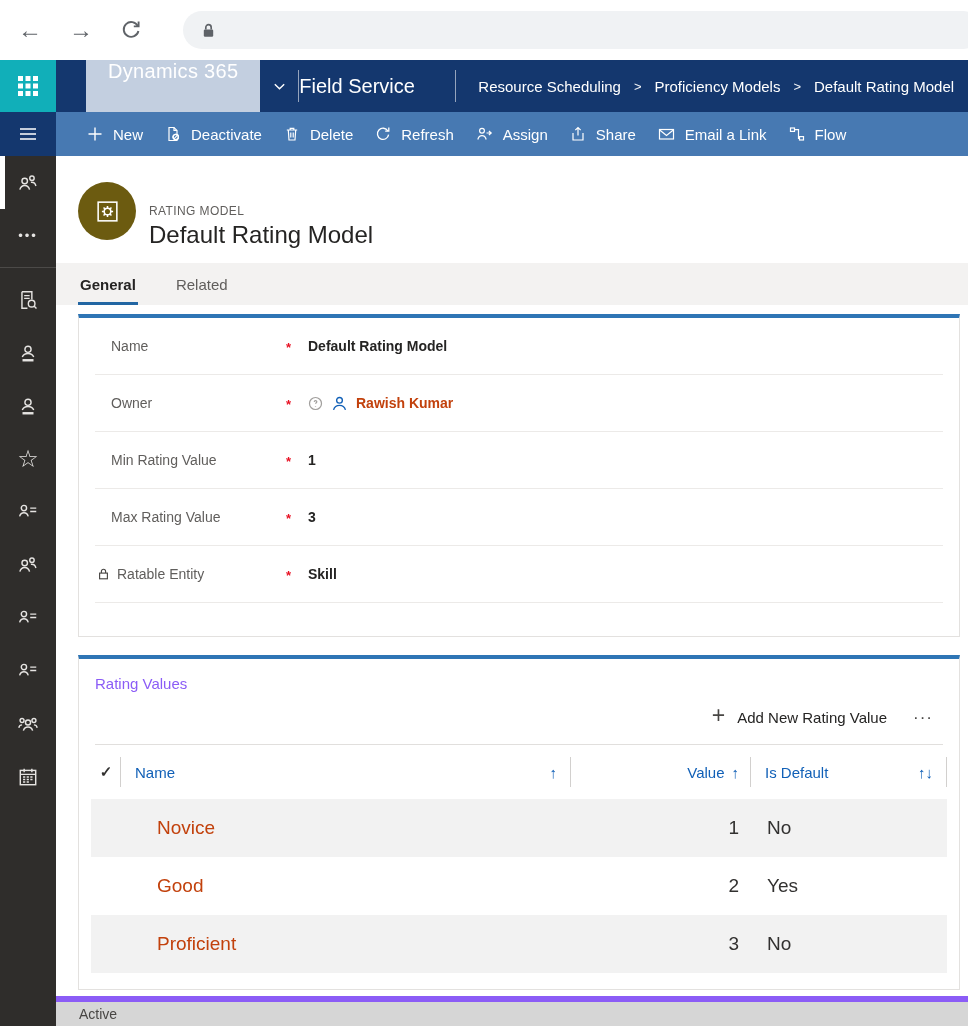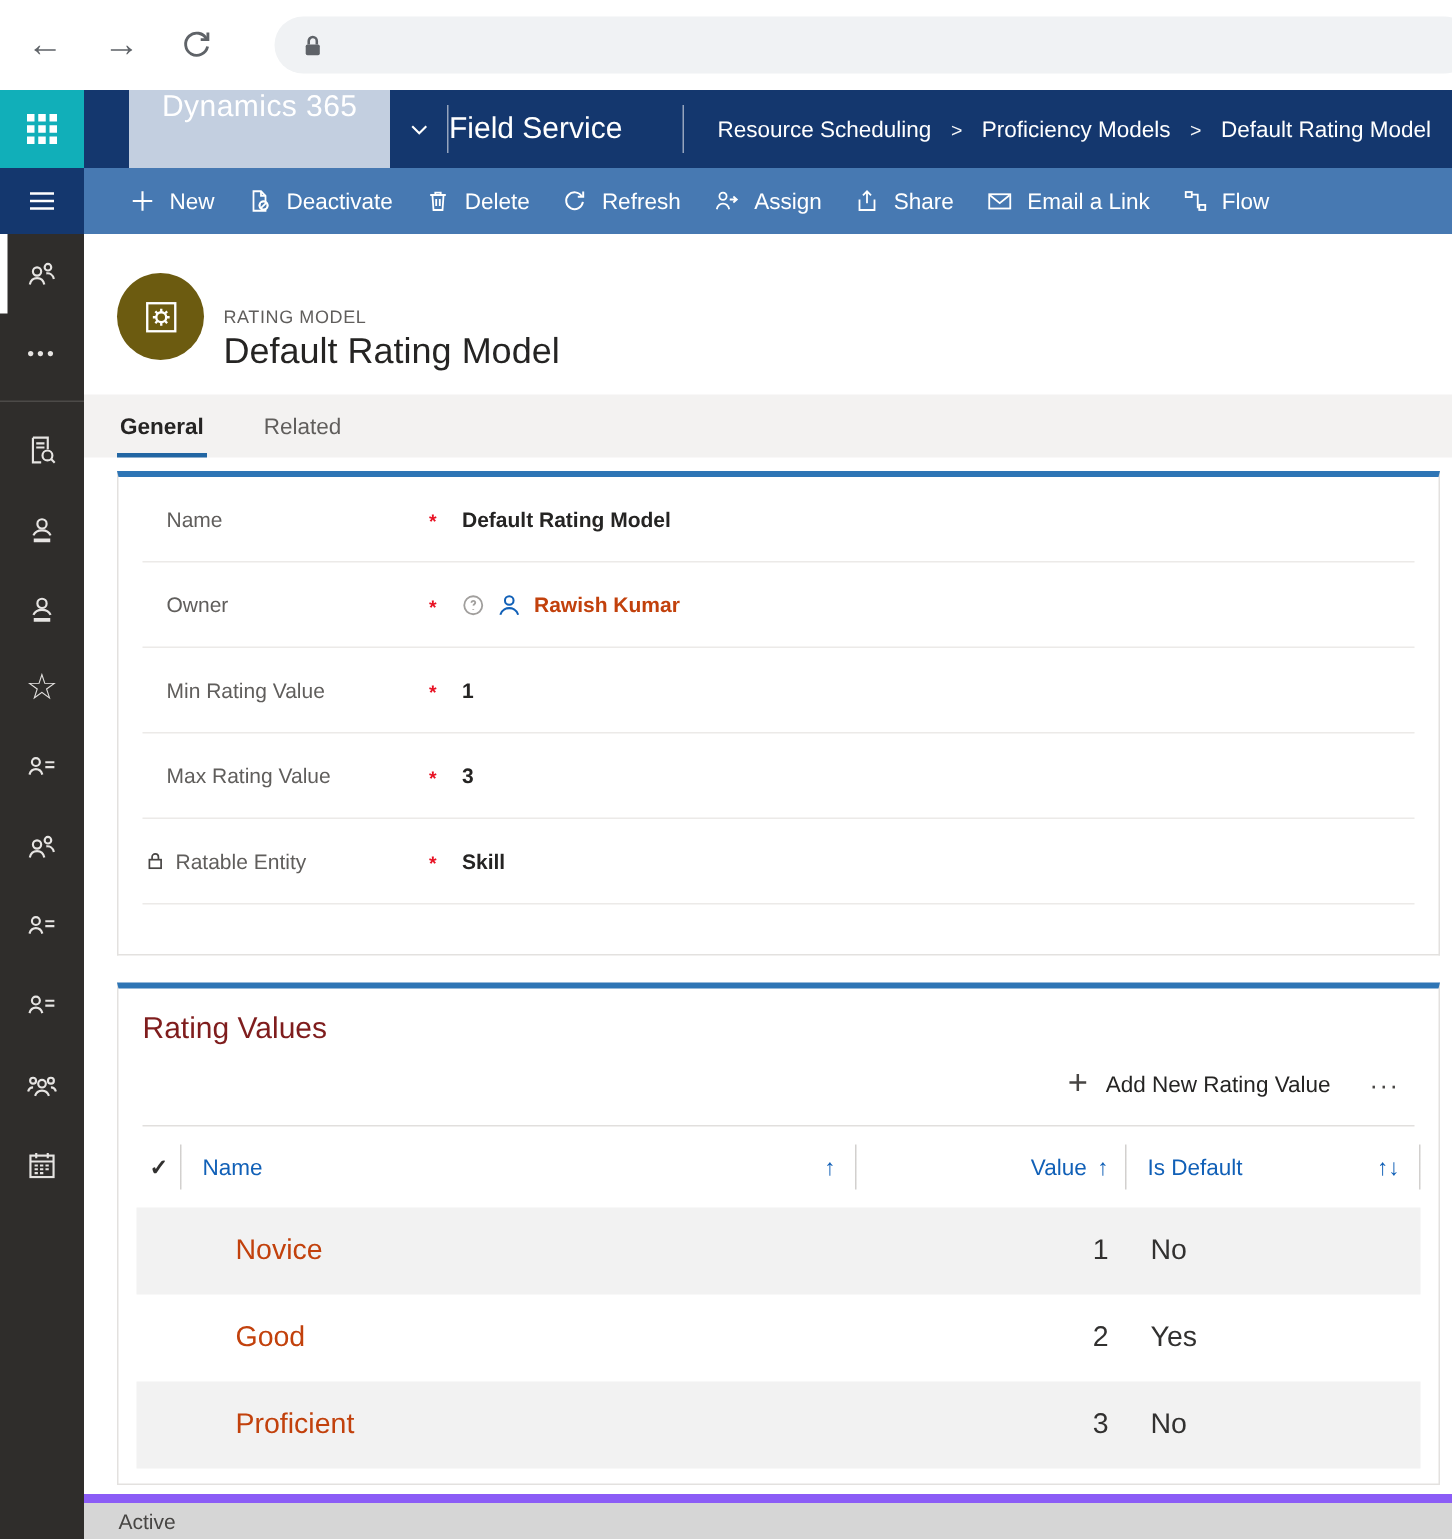--- a/index.html
+++ b/index.html
@@ -60,21 +60,21 @@
   .card1{margin-top:9px;}
   .form{padding:0 16px 33px;}
   .frow{display:flex;align-items:center;height:56px;border-bottom:1px solid #ECEAE8;}
   .flabel{width:175px;margin-left:16px;font-size:14px;color:#605E5C;display:flex;align-items:center;gap:7px;flex:none;}
   .flabel.locked{margin-left:2px;width:189px;}
   .req{color:#E81123;width:22px;font-size:13px;font-weight:700;padding-top:3px;flex:none;}
   .fvalue{font-size:14px;font-weight:700;color:#252423;display:flex;align-items:center;gap:8px;cursor:text;}
   .link{color:#c2410c;cursor:pointer;}
 
   .card2{margin-top:18px;height:335px;box-sizing:border-box;}
-  .sg-title{font-size:20px;color:#7f1d1d;padding:16px 0 0 16px;}
+  .sg-title{font-size:15px;color:#8b5cf6;padding:16px 0 0 16px;}
   .sg-actions{display:flex;justify-content:flex-end;align-items:center;gap:26px;padding-right:26px;margin-top:10px;height:30px;}
   .sg-add{display:flex;align-items:center;gap:12px;font-size:15px;color:#252423;cursor:pointer;}
   .sg-add .plus{font-size:23px;font-weight:400;color:#484644;line-height:1;margin-top:-3px;}
   .sg-more{font-size:17px;color:#484644;letter-spacing:1px;cursor:pointer;line-height:1;}
   .sg-divider{border-top:1px solid #E1DFDD;margin:12px 16px 0;}
   .sg-table{margin:0 12px;}
   .thead{display:flex;align-items:center;height:54px;color:#1160B7;font-size:15px;}
   .th{background:linear-gradient(#D2D0CE,#D2D0CE) no-repeat right center;background-size:1px 30px;
       display:flex;align-items:center;height:100%;box-sizing:border-box;cursor:pointer;}
   .th-check{width:30px;justify-content:center;color:#323130;font-size:15px;font-weight:700;}

